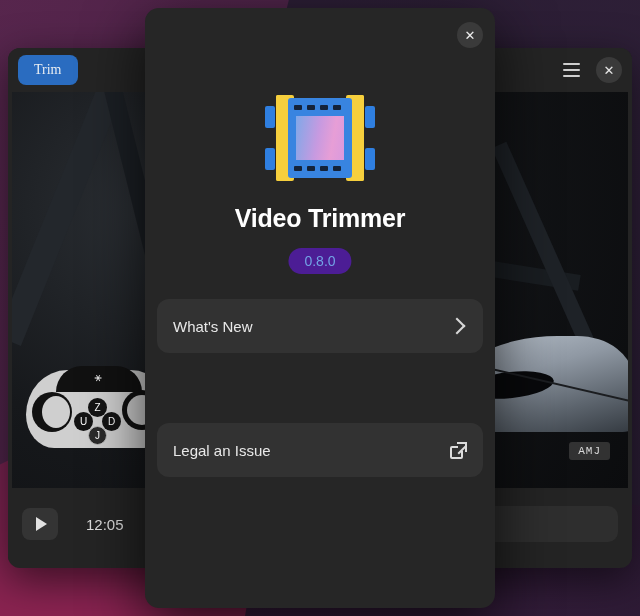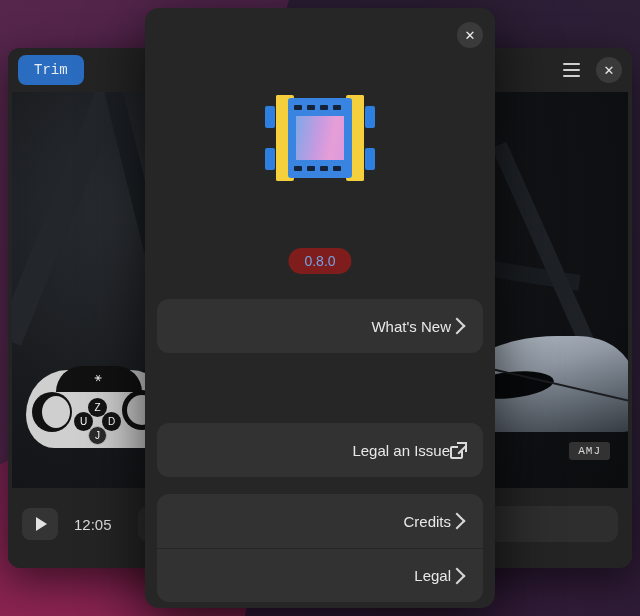--- a/index.html
+++ b/index.html
@@ -60,21 +60,21 @@
     padding: 0 10px;
   }
   #trim-button {
     background: #2a6cc0;
     color: #e9edf2;
     border: none;
     border-radius: 8px;
     font-size: 14px;
     padding: 7px 16px;
     cursor: pointer;
-    font-family: Liberation Mono, monospace;
+    font-family: Liberation Serif, serif;
   }
   .hb-right {
     position: absolute;
     right: 10px; top: 0; bottom: 0;
     display: flex; align-items: center; gap: 10px;
   }
   #menu-button {
     width: 30px; height: 30px;
     display: flex; flex-direction: column;
     align-items: center; justify-content: center; gap: 4px;
@@ -200,21 +200,21 @@
   }
 
   
   #playback-bar {
     position: relative;
     height: 72px;
     background: #242424;
     display: flex;
     align-items: center;
     padding: 0 14px;
-    gap: 16px;
+    gap: 28px;
   }
   #play-button {
     width: 36px; height: 32px;
     border-radius: 8px;
     background: #343434;
     display: flex; align-items: center; justify-content: center;
     cursor: pointer;
   }
   #play-button .tri {
     width: 0; height: 0;
@@ -316,38 +316,37 @@
     text-align: center;
     color: #ffffff;
     font-size: 25px;
     font-weight: bold;
     letter-spacing: -0.2px;
   }
   #version-badge {
     position: absolute;
     left: 50%; top: 240px;
     transform: translateX(-50%);
-    background: #7f1d1d;
+    background: #4c1d95;
     color: #72a3e6;
     font-size: 14px;
     padding: 5px 16px;
     border-radius: 14px;
     cursor: pointer;
   }
 
   
   .list-group {
     position: absolute;
     left: 157px - 145px;
     width: 326px;
     margin-left: 12px;
     background: #323232;
     border-radius: 12px;
     overflow: hidden;
-    text-align: right;
   }
   #group-info   { top: 291px; }
   #group-report { top: 415px; }
   #group-about  { top: 486px; }
 
   .list-row {
     position: relative;
     height: 54px;
     display: flex;
     align-items: center;
@@ -480,20 +479,21 @@
       <div class="perf" style="left:19px; top:7px;"></div>
       <div class="perf" style="left:32px; top:7px;"></div>
       <div class="perf" style="left:45px; top:7px;"></div>
       <div class="perf" style="left:6px;  top:68px;"></div>
       <div class="perf" style="left:19px; top:68px;"></div>
       <div class="perf" style="left:32px; top:68px;"></div>
       <div class="perf" style="left:45px; top:68px;"></div>
     </div>
   </div>
 
+  <div id="app-title">Video Trimmer</div>
 
   <div id="version-badge">0.8.0</div>
 
   <div class="list-group" id="group-info">
     <div class="list-row">
       <span class="label">What's New</span>
       <span class="chev"></span>
     </div>
   </div>
 
@@ -502,24 +502,14 @@
       <span class="label">Legal an Issue</span>
       <span class="extlink">
         <span class="box"></span>
         <span class="mask"></span>
         <span class="arrow"></span>
         <span class="diag"></span>
       </span>
     </div>
   </div>
 
-  <div class="list-group" id="group-about">
-    <div class="list-row">
-      <span class="label">Credits</span>
-      <span class="chev"></span>
-    </div>
-    <div class="list-row">
-      <span class="label">Legal</span>
-      <span class="chev"></span>
-    </div>
-  </div>
 
 </div>
 
 </body></html>

